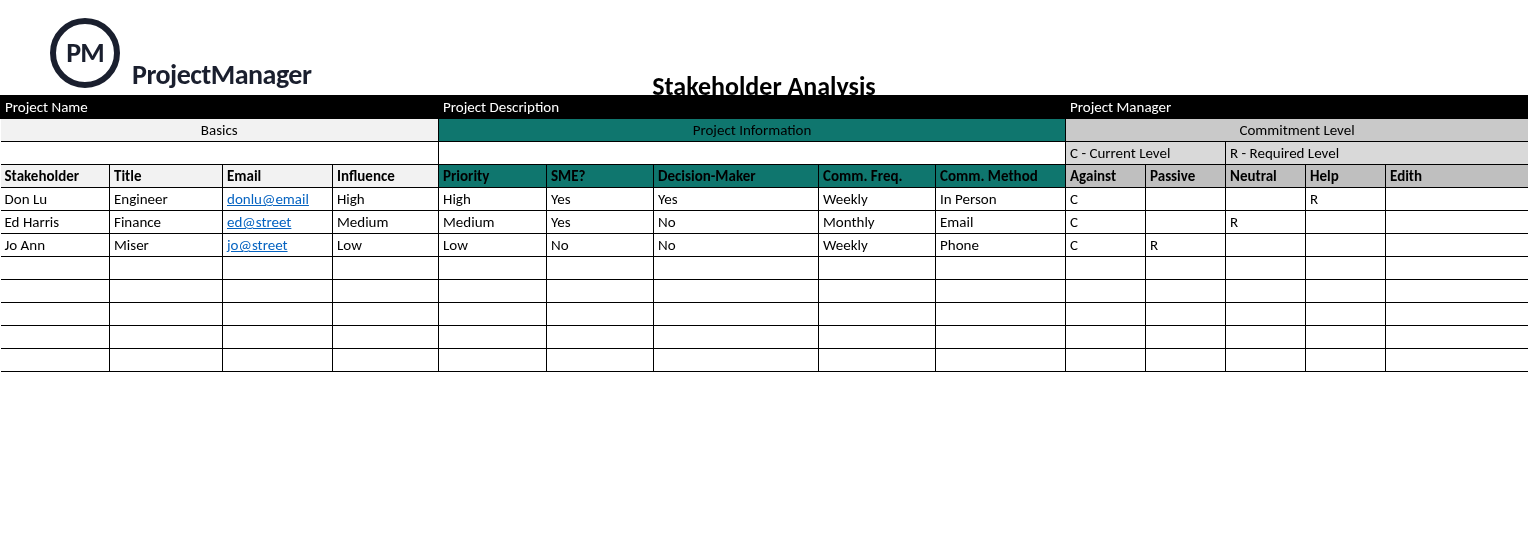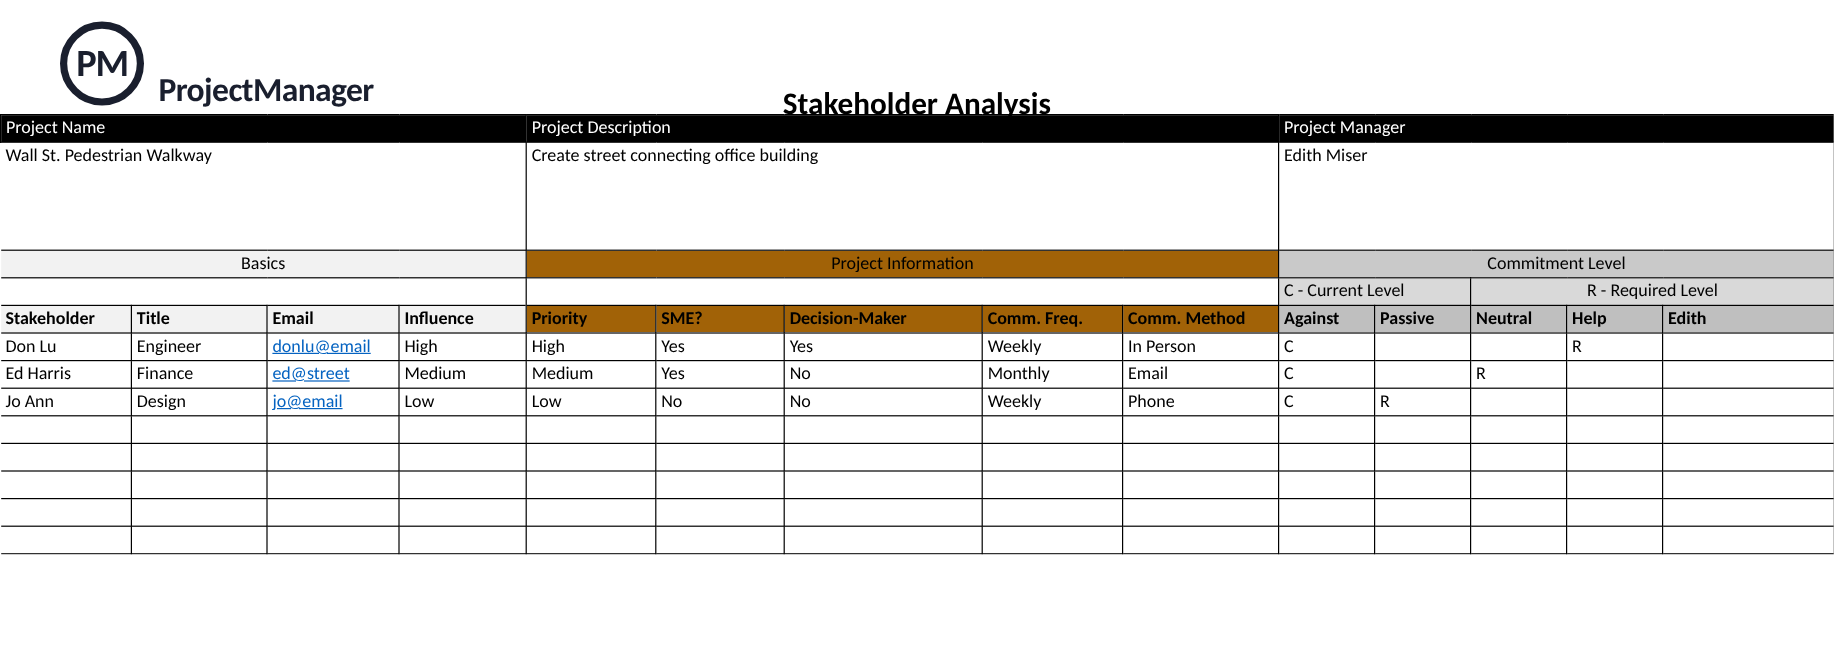--- a/index.html
+++ b/index.html
@@ -26,21 +26,21 @@
   }
   .logo-icon {
     width: 70px;
     height: 70px;
     border: 6px solid #1a1f2e;
     border-radius: 50%;
     display: flex;
     align-items: center;
     justify-content: center;
     font-weight: 800;
-    font-size: 32px;
+    font-size: 28px;
     color: #1a1f2e;
     letter-spacing: -1px;
   }
   .logo-text {
     font-size: 28px;
     font-weight: 700;
     color: #1a1f2e;
     letter-spacing: -0.5px;
     margin-top: 44px;
   }
@@ -77,21 +77,21 @@
   .info-row td {
     background: #fff;
     height: 90px;
     vertical-align: top;
   }
   .section-row td {
     text-align: center;
     font-weight: 400;
   }
   .bg-light { background: #f2f2f2; }
-  .bg-med1 { background: #a16207; }
+  .bg-med1 { background: #0f766e; }
   .bg-med2 { background: #c9c9c9; }
   .bg-dark { background: #bfbfbf; }
   .col-header td {
     font-weight: 700;
   }
   .legend-row td {
     background: #d9d9d9;
     font-weight: 400;
   }
   a.email-link {
@@ -129,37 +129,32 @@
       <col style="width:143px">
   </colgroup>
 
   <tbody>
       <tr class="black-row">
     <td colspan="4">Project Name</td>
     <td colspan="5">Project Description</td>
     <td colspan="5">Project Manager</td>
   </tr>
 
-  <tr class="info-row">
-    <td colspan="4" class="noborder-left">Wall St. Pedestrian Walkway</td>
-    <td colspan="5">Create street connecting office building</td>
-    <td colspan="5">Edith Miser</td>
-  </tr>
 
   <tr class="section-row">
     <td colspan="4" class="bg-light noborder-left">Basics</td>
     <td colspan="5" class="bg-med1">Project Information</td>
     <td colspan="5" class="bg-med2">Commitment Level</td>
   </tr>
 
   <tr class="legend-row">
     <td colspan="4" style="background:#fff;border-left:none;border-bottom:none;"></td>
     <td colspan="5" style="background:#fff;border-bottom:none;"></td>
     <td colspan="2" style="text-align:left;">C - Current Level</td>
-    <td colspan="3" style="text-align:center;">R - Required Level</td>
+    <td colspan="3" style="text-align:left;">R - Required Level</td>
   </tr>
 
   <tr class="col-header">
     <td class="bg-light noborder-left">Stakeholder</td>
     <td class="bg-light">Title</td>
     <td class="bg-light">Email</td>
     <td class="bg-light">Influence</td>
     <td class="bg-med1">Priority</td>
     <td class="bg-med1">SME?</td>
     <td class="bg-med1">Decision-Maker</td>
@@ -201,22 +196,22 @@
         <td>Monthly</td>
         <td>Email</td>
         <td>C</td>
         <td></td>
         <td>R</td>
         <td></td>
         <td></td>
       </tr>
       <tr>
         <td class="noborder-left">Jo Ann</td>
-        <td>Design</td>
-        <td><a class="email-link" href="mailto:jo@email">jo@email</a></td>
+        <td>Miser</td>
+        <td><a class="email-link" href="mailto:jo@email">jo@street</a></td>
         <td>Low</td>
         <td>Low</td>
         <td>No</td>
         <td>No</td>
         <td>Weekly</td>
         <td>Phone</td>
         <td>C</td>
         <td>R</td>
         <td></td>
         <td></td>

